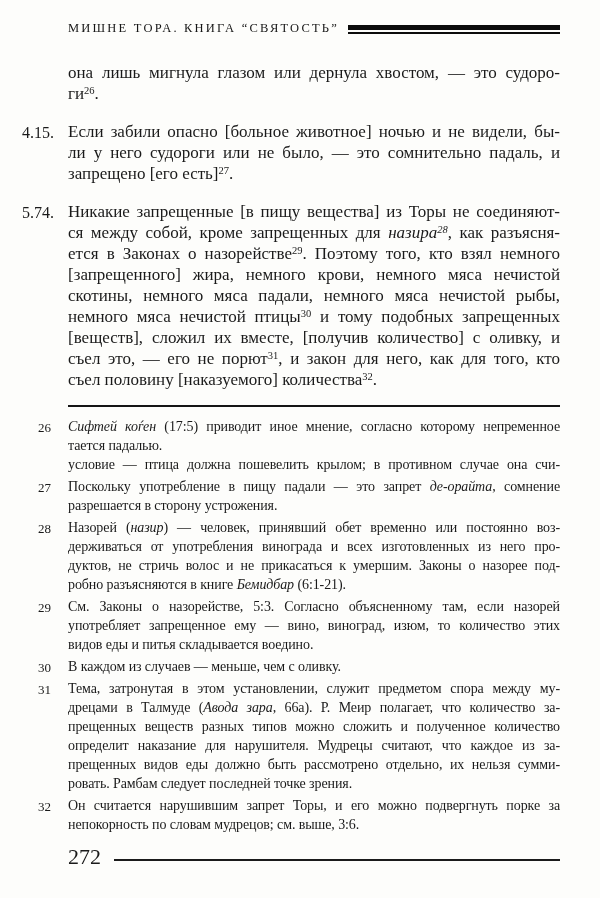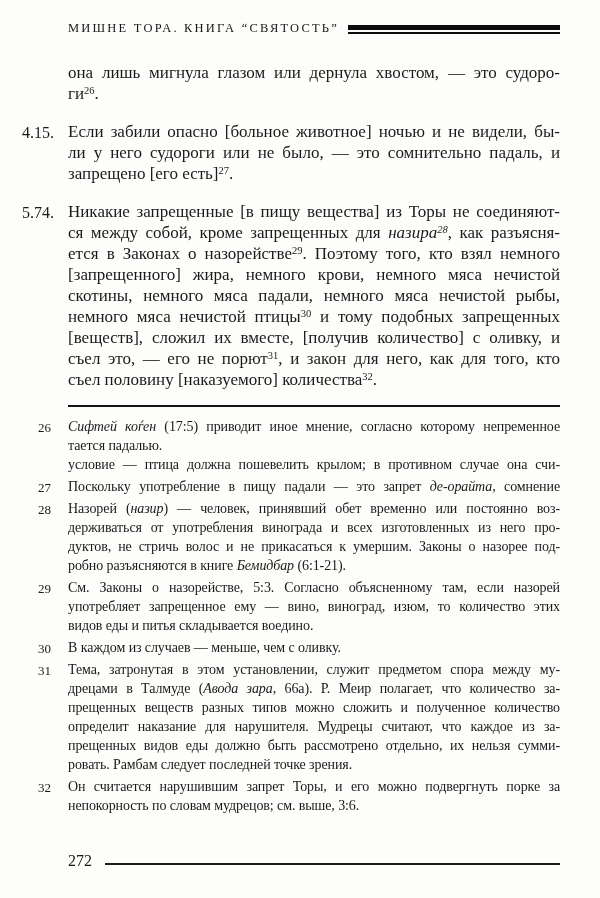--- a/index.html
+++ b/index.html
@@ -33,21 +33,21 @@
   sup {
     font-size:0.62em; line-height:0; vertical-align:baseline;
     position:relative; top:-0.5em;
   }
   .fn-sep { border:none; border-top:2px solid #151515; margin:15px 0 10px 0; }
   .footnotes { font-size:14px; line-height:19px; letter-spacing:-0.1px; }
   .fn { position:relative; }
   .fn + .fn { margin-top:3px; }
   .fn-num { position:absolute; left:-30px; top:1px; font-size:13px; letter-spacing:0; }
   .pagefoot { position:absolute; left:68px; right:40px; bottom:28px; display:flex; align-items:center; }
-  .page-num { font-size:16px; }
+  .page-num { font-size:22px; }
   .foot-rule { flex:1; height:2px; background:#1b1b1b; margin-left:13px; transform:translateY(3px); }
 </style>
 </head>
 <body>
 
 <div class="page">
 
   <header class="pagehead">
     <span class="head-title">МИШНЕ ТОРА. КНИГА “СВЯТОСТЬ”</span>
     <span class="head-rule"></span>
@@ -92,20 +92,21 @@
       <div class="fn-lines">
           <div class="tline"><span class="it">Сифтей коѓен</span><span> (17:5) приводит иное мнение, согласно которому непременное</span></div>
           <div class="tline last"><span>тается падалью.</span></div>
           <div class="tline"><span>условие — птица должна пошевелить крылом; в противном случае она счи-</span></div>
         </div>
     </div>
     <div class="fn">
       <span class="fn-num">27</span>
       <div class="fn-lines">
           <div class="tline"><span>Поскольку употребление в пищу падали — это запрет </span><span class="it">де-орайта</span><span>, сомнение</span></div>
+          <div class="tline last"><span>разрешается в сторону устрожения.</span></div>
         </div>
     </div>
     <div class="fn">
       <span class="fn-num">28</span>
       <div class="fn-lines">
           <div class="tline"><span>Назорей (</span><span class="it">назир</span><span>) — человек, принявший обет временно или постоянно воз-</span></div>
           <div class="tline"><span>держиваться от употребления винограда и всех изготовленных из него про-</span></div>
           <div class="tline"><span>дуктов, не стричь волос и не прикасаться к умершим. Законы о назорее под-</span></div>
           <div class="tline last"><span>робно разъясняются в книге </span><span class="it">Бемидбар</span><span> (6:1-21).</span></div>
         </div>

